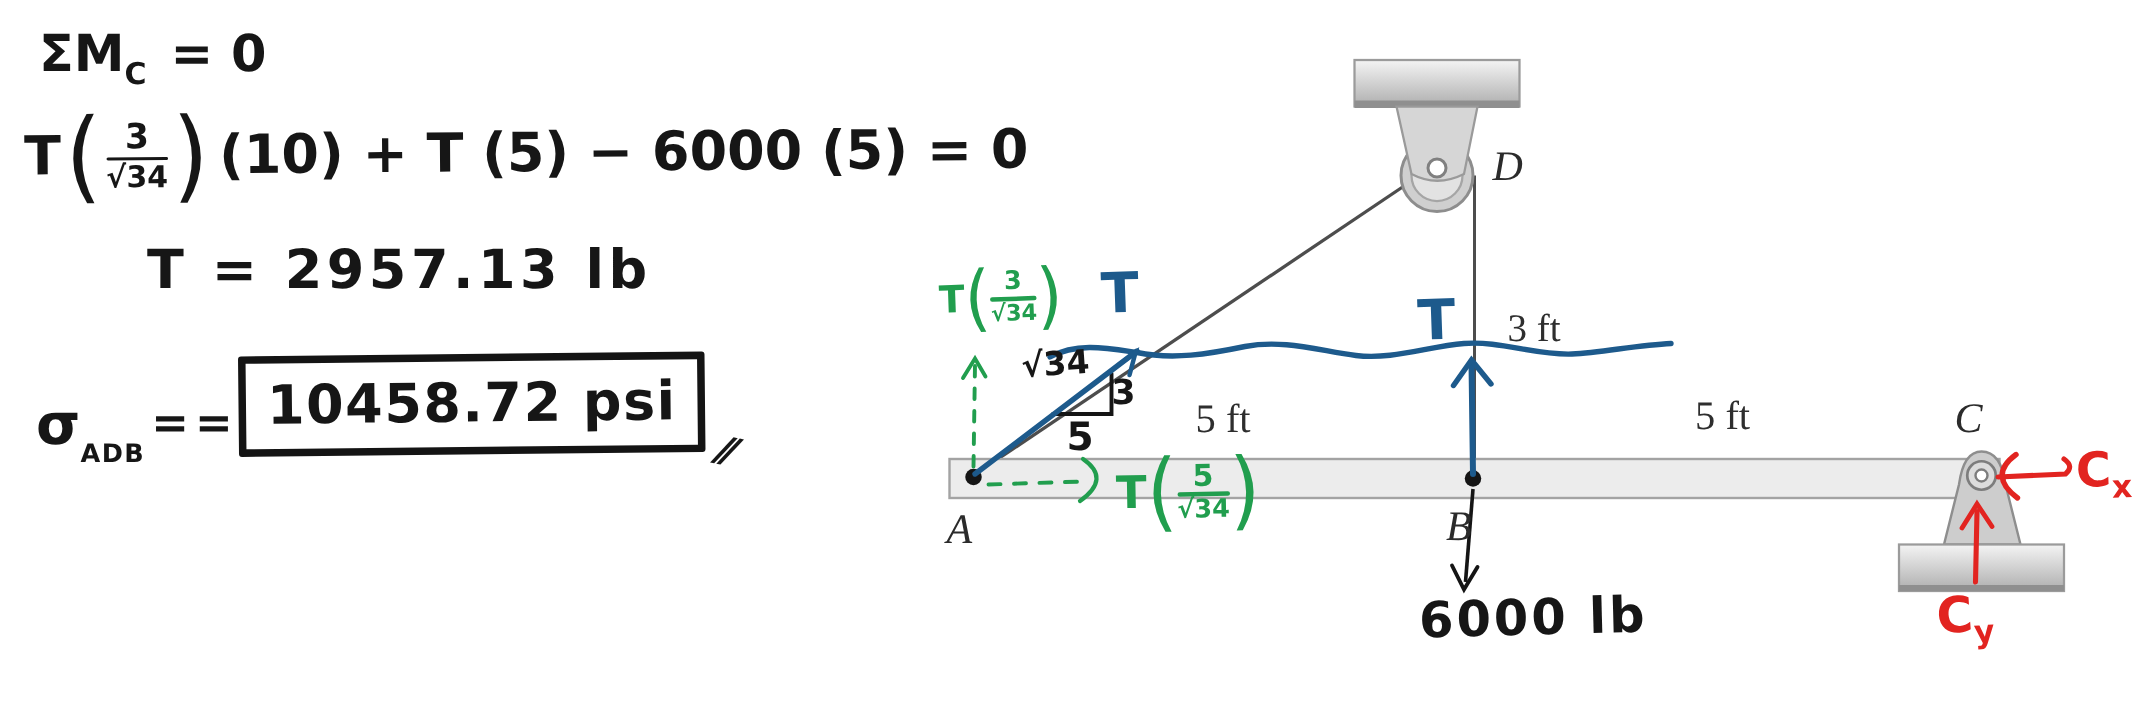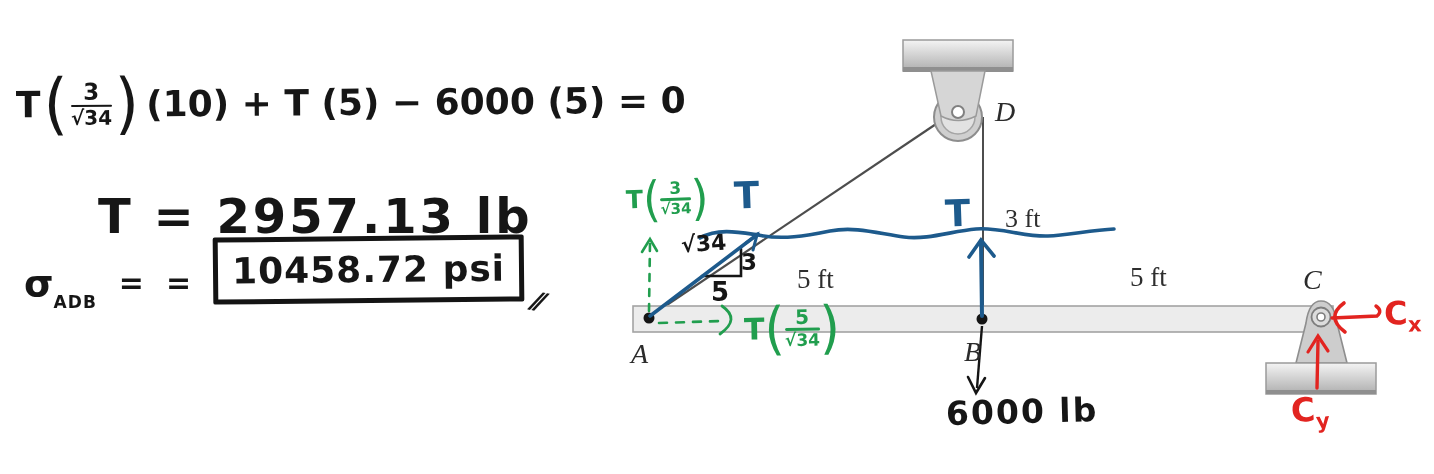--- a/index.html
+++ b/index.html
@@ -12,22 +12,22 @@
   .sub1{font-size:20px;transform:translateY(9px);display:inline-block;}
   .sub2{font-size:17px;transform:translateY(12px);display:inline-block;letter-spacing:1px;}
   .sup{font-size:16px;transform:translateY(-12px);display:inline-block;margin-left:2px;}
   .bigparen{font-size:62px;font-weight:normal;line-height:0.85;transform:scaleY(1.08);margin:0 1px;}
   .frac{display:inline-flex;flex-direction:column;align-items:center;line-height:1.05;}
   .fbar{height:3px;background:#161616;align-self:stretch;margin:2px 0;border-radius:2px;}
   .fbar.minib{height:2.5px;margin:1px 0;}
   #l1{left:26px;top:16px;font-size:34px;}
   #l2{left:16px;top:76px;font-size:36px;gap:2px;transform:rotate(-0.4deg);}
   #l2 .fnum{font-size:23px;} #l2 .fden{font-size:20px;}
-  #l3{left:98px;top:160px;font-size:48px;letter-spacing:3px;margin-top:28px;}
-  #l4{left:24px;top:236px;gap:22px;}
+  #l3{left:98px;top:160px;font-size:36px;letter-spacing:3px;}
+  #l4{left:24px;top:236px;gap:4px;}
   .sigma{font-size:38px;}
   .eqs{font-size:30px;}
   .fnum4{font-size:31px;padding:0 6px 2px 6px;}
   .fdenrow{display:flex;align-items:center;gap:5px;padding-top:2px;}
   .minifrac .mnum,.minifrac .mden{font-size:23px;}
   .dentail{font-size:27px;}
   .boxwrap{position:relative;display:inline-block;margin-bottom:26px;}
   .ansbox{display:inline-block;border:5px solid #141414;border-radius:2px;
           padding:8px 14px;font-size:36px;letter-spacing:1px;transform:rotate(-0.6deg);}
   .ticks{position:absolute;right:-18px;bottom:-14px;font-size:26px;transform:rotate(12deg);color:#161616;}
@@ -114,20 +114,24 @@
     <polyline points="642,252 650,239 657,251" fill="none" stroke="#219e4e" stroke-width="2.6" stroke-linecap="round"></polyline>
     <line x1="659" y1="323" x2="722" y2="321" stroke="#219e4e" stroke-width="2.6" stroke-dasharray="8 9" stroke-linecap="round"></line>
     <path d="M722,306 Q741,319 720,334" fill="none" stroke="#219e4e" stroke-width="2.8" stroke-linecap="round"></path>
 
     <path d="M1344,303 Q1325,317 1345,332" fill="none" stroke="#e22420" stroke-width="3.6" stroke-linecap="round"></path>
     <path d="M1332,318 L1377,316 Q1383,311 1376,306" fill="none" stroke="#e22420" stroke-width="3.4" stroke-linecap="round"></path>
     <line x1="1317" y1="388" x2="1318" y2="341" stroke="#e22420" stroke-width="3.4" stroke-linecap="round"></line>
     <polyline points="1308,352 1318,336 1328,351" fill="none" stroke="#e22420" stroke-width="3.2" stroke-linecap="round"></polyline>
   </svg>
 
+  <div class="eq hw" id="l1">
+    <span>ΣM</span><span class="sub1">C</span>
+    <span style="margin-left:4px">= 0</span>
+  </div>
 
   <div class="eq hw row" id="l2">
     <span>T</span>
     <span class="bigparen">(</span>
     <span class="frac">
       <span class="fnum">3</span>
       <span class="fbar minib"></span>
       <span class="fden">√34</span>
     </span>
     <span class="bigparen">)</span>

